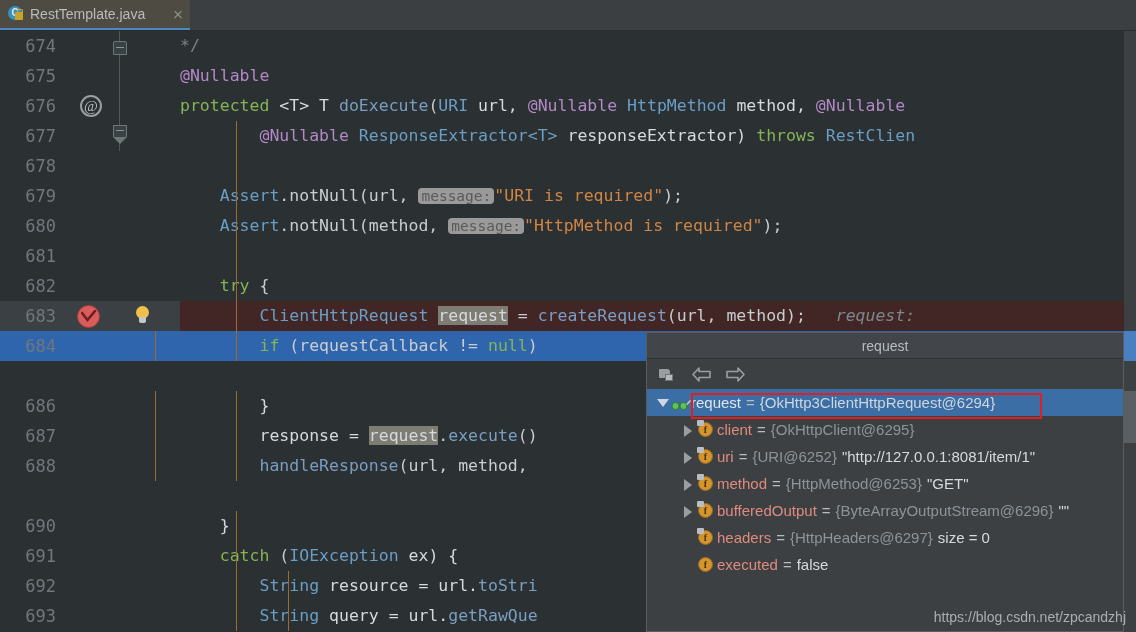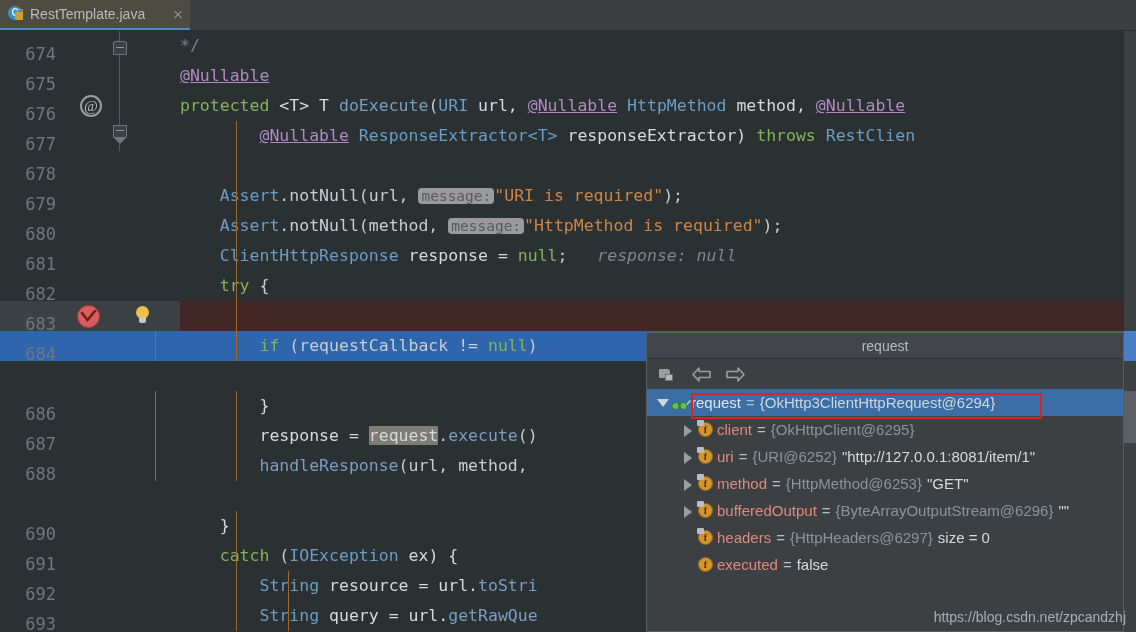--- a/index.html
+++ b/index.html
@@ -51,21 +51,21 @@
   #editor {
     position:absolute; left:0; top:31px; width:1136px; height:601px;
     background:#2b3033; overflow:hidden;
   }
   .row {
     position:absolute; left:0; width:1136px; height:30px;
     font-family:"DejaVu Sans Mono","Liberation Mono",monospace;
     font-size:16.5px; line-height:30px; white-space:pre;
   }
   .row .lnum {
-    position:absolute; left:0; top:8px; width:62px; height:30px;
+    position:absolute; left:0; top:0; width:62px; height:30px;
     text-align:right; padding-right:6px; color:#70787c; font-size:17px;
   }
   .row .gutter-a { position:absolute; left:62px; top:0; width:56px; height:30px; }
   .row .gutter-b { position:absolute; left:118px; top:0; width:62px; height:30px; }
   .row .code {
     position:absolute; left:180px; top:0; height:30px; color:#a9b7c6;
   }
   
   .row .bg-gutters { position:absolute; left:0; top:0; width:180px; height:30px; }
   .row .bg-code    { position:absolute; left:180px; top:0; width:956px; height:30px; }
@@ -76,21 +76,21 @@
   .row.cur .bg-code   { background:#2f65ad; }
 
   
   .iguide { position:absolute; top:0; width:1px; height:30px; background:#9c6b31; }
 
   
   .foldline { position:absolute; left:57px; top:0; width:1px; height:30px; background:#50585c; }
   .gkw  { color:#84b555; }     
   .typ  { color:#6a9ec5; }     
   .mth  { color:#7a9ec2; }     
-  .ann  { color:#b389c5;text-decoration:underline; }     
+  .ann  { color:#b389c5; }     
   .str  { color:#cf8544; }     
   .cmt  { color:#7b8489; }
   .plain{ color:#c8cdd0; }
   .wht  { color:#d6dadd; }
 
   
   .hint {
     background:#9a9a9a; color:#5a5a5a; border-radius:4px;
     padding:0 3px; font-size:14.5px;
   }
@@ -261,21 +261,20 @@
       <div class="gutter-b"></div>
       <div class="code"><span class="plain">    </span><span class="typ">Assert</span><span class="plain">.notNull(method, </span><span class="hint">message:</span><span class="str">"HttpMethod is required"</span><span class="plain">);</span></div>
       <div class="iguide" style="left:236px"></div>
     </div>
 
     <div class="row" style="top:210px">
       <div class="bg-gutters"></div><div class="bg-code"></div>
       <div class="lnum">681</div>
       <div class="gutter-a"></div>
       <div class="gutter-b"></div>
-      <div class="code"><span class="plain">    </span><span class="typ">ClientHttpResponse</span><span class="wht"> response = </span><span class="gkw">null</span><span class="plain">;</span><span class="plain">   </span><span class="dbg">response: null</span></div>
       <div class="iguide" style="left:236px"></div>
     </div>
 
     <div class="row" style="top:240px">
       <div class="bg-gutters"></div><div class="bg-code"></div>
       <div class="lnum">682</div>
       <div class="gutter-a"></div>
       <div class="gutter-b"></div>
       <div class="code"><span class="plain">    </span><span class="gkw">try</span><span class="plain"> {</span></div>
       <div class="iguide" style="left:236px"></div>
@@ -287,20 +286,21 @@
       <div class="gutter-a">
         <span style="position:absolute;left:15px;top:4px;width:23px;height:23px;border-radius:50%;background:#db5c5c;border:1px solid #a33c3c;"></span>
         <svg style="position:absolute;left:19px;top:9px" width="16" height="14">
           <path d="M1 3 L6.5 10 L14 1" stroke="#6e1f1f" stroke-width="2.6" fill="none" stroke-linecap="round"></path>
         </svg>
       </div>
       <div class="gutter-b">
         <span style="position:absolute;left:18px;top:5px;width:13px;height:13px;border-radius:50%;background:#f0c04a;"></span>
         <span style="position:absolute;left:21px;top:16px;width:7px;height:6px;background:#c3c7ca;border-radius:0 0 2px 2px;"></span>
       </div>
+      <div class="code"><span class="plain">        </span><span class="typ">ClientHttpRequest</span><span class="plain"> </span><span class="idhl">request</span><span class="plain"> = </span><span class="mth">createRequest</span><span class="plain">(url, method);</span><span class="plain">   </span><span class="dbg">request:</span></div>
       <div class="iguide" style="left:236px"></div>
     </div>
 
     <div class="row cur" style="top:300px">
       <div class="bg-gutters"></div><div class="bg-code"></div>
       <div class="lnum">684</div>
       <div class="gutter-a"></div>
       <div class="gutter-b"></div>
       <div class="code"><span class="plain">        </span><span class="gkw">if</span><span class="plain"> (requestCallback != </span><span class="gkw">null</span><span class="plain">)</span></div>
       <div class="iguide" style="left:236px;background:#a06a2c"></div>

